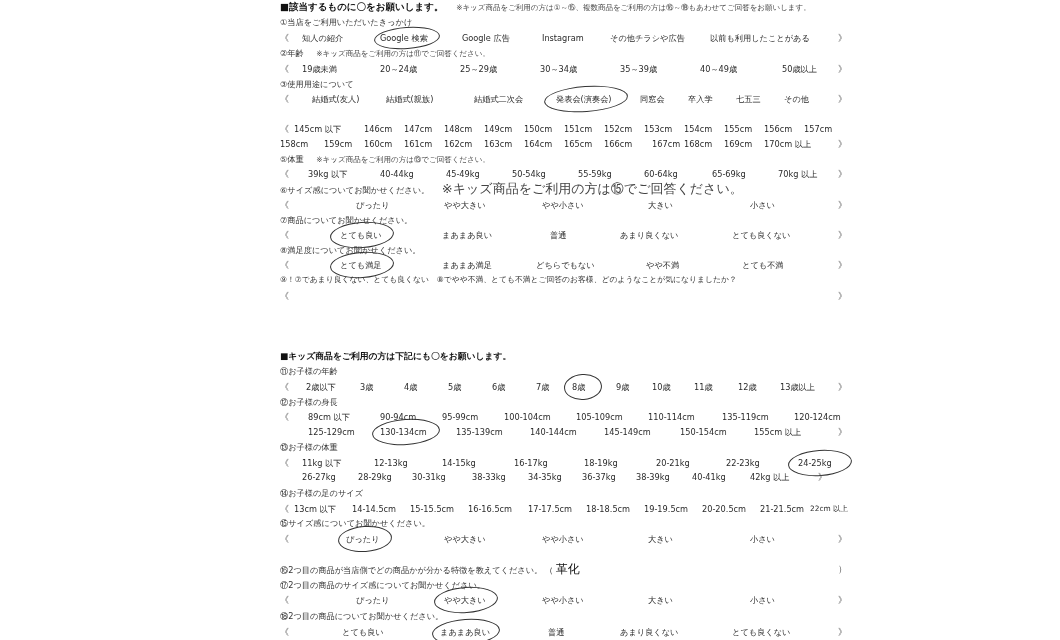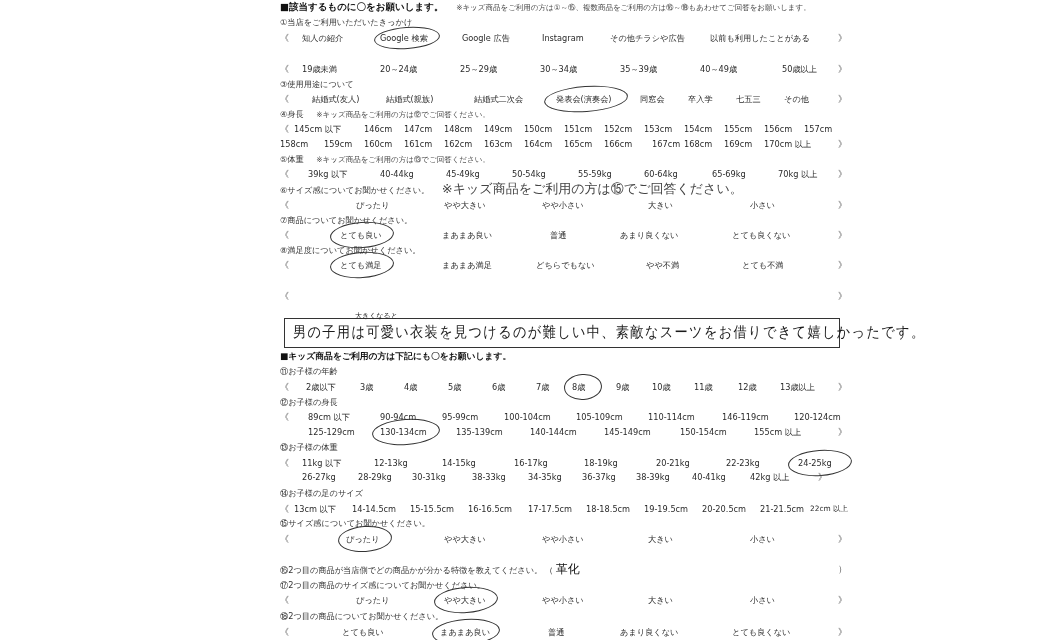--- a/index.html
+++ b/index.html
@@ -35,20 +35,24 @@
     <span class="o" style="left:22px">知人の紹介</span>
     <span class="o" style="left:100px">Google 検索</span>
     <span class="o" style="left:182px">Google 広告</span>
     <span class="o" style="left:262px">Instagram</span>
     <span class="o" style="left:330px">その他チラシや広告</span>
     <span class="o" style="left:430px">以前も利用したことがある</span>
     <span class="br" style="left:558px">》</span>
     <div class="circ" style="left:94px; top:-4px; width:64px; height:20px;"></div>
   </div>
 
+  <div class="line q" style="top:46px">
+    <span>②年齢</span>
+    <span class="note" style="font-size:7.5px">※キッズ商品をご利用の方は⑪でご回答ください。</span>
+  </div>
   <div class="opts" style="top:62px">
     <span class="br" style="left:0">《</span>
     <span class="o" style="left:22px">19歳未満</span>
     <span class="o" style="left:100px">20～24歳</span>
     <span class="o" style="left:180px">25～29歳</span>
     <span class="o" style="left:260px">30～34歳</span>
     <span class="o" style="left:340px">35～39歳</span>
     <span class="o" style="left:420px">40～49歳</span>
     <span class="o" style="left:502px">50歳以上</span>
     <span class="br" style="left:558px">》</span>
@@ -62,24 +66,20 @@
     <span class="o" style="left:194px">結婚式二次会</span>
     <span class="o" style="left:276px">発表会(演奏会)</span>
     <span class="o" style="left:360px">同窓会</span>
     <span class="o" style="left:408px">卒入学</span>
     <span class="o" style="left:456px">七五三</span>
     <span class="o" style="left:504px">その他</span>
     <span class="br" style="left:558px">》</span>
     <div class="circ" style="left:264px; top:-6px; width:82px; height:24px;"></div>
   </div>
 
-  <div class="line q" style="top:107px">
-    <span>④身長</span>
-    <span class="note" style="font-size:7.5px">※キッズ商品をご利用の方は⑫でご回答ください。</span>
-  </div>
   <div class="opts" style="top:122px">
     <span class="br" style="left:0">《</span>
     <span class="o" style="left:14px">145cm 以下</span>
     <span class="o" style="left:84px">146cm</span>
     <span class="o" style="left:124px">147cm</span>
     <span class="o" style="left:164px">148cm</span>
     <span class="o" style="left:204px">149cm</span>
     <span class="o" style="left:244px">150cm</span>
     <span class="o" style="left:284px">151cm</span>
     <span class="o" style="left:324px">152cm</span>
@@ -154,30 +154,27 @@
     <span class="br" style="left:0">《</span>
     <span class="o" style="left:60px">とても満足</span>
     <span class="o" style="left:162px">まあまあ満足</span>
     <span class="o" style="left:256px">どちらでもない</span>
     <span class="o" style="left:366px">やや不満</span>
     <span class="o" style="left:462px">とても不満</span>
     <span class="br" style="left:558px">》</span>
     <div class="circ" style="left:50px; top:-6px; width:62px; height:24px;"></div>
   </div>
 
+  <div class="line q" style="top:273px; font-size:7.8px">⑨！⑦であまり良くない、とても良くない　⑧でやや不満、とても不満とご回答のお客様、どのようなことが気になりましたか？</div>
   <div class="opts" style="top:289px">
     <span class="br" style="left:0">《</span>
     <span class="o" style="left:20px"></span>
     <span class="br" style="left:558px">》</span>
   </div>
 
-  <div class="memo">
-    <span class="memo-small">大きくなると</span>
-    <span class="memo-text">男の子用は可愛い衣装を見つけるのが難しい中、素敵なスーツをお借りできて嬉しかったです。</span>
-  </div>
 
   <div class="line head" style="top:349px; font-size:8.8px">■キッズ商品をご利用の方は下記にも〇をお願いします。</div>
 
   <div class="line q" style="top:364px">⑪お子様の年齢</div>
   <div class="opts" style="top:380px">
     <span class="br" style="left:0">《</span>
     <span class="o" style="left:26px">2歳以下</span>
     <span class="o" style="left:80px">3歳</span>
     <span class="o" style="left:124px">4歳</span>
     <span class="o" style="left:168px">5歳</span>
@@ -195,21 +192,21 @@
 
   <div class="line q" style="top:395px">⑫お子様の身長</div>
   <div class="opts" style="top:410px">
     <span class="br" style="left:0">《</span>
     <span class="o" style="left:28px">89cm 以下</span>
     <span class="o" style="left:100px">90-94cm</span>
     <span class="o" style="left:162px">95-99cm</span>
     <span class="o" style="left:224px">100-104cm</span>
     <span class="o" style="left:296px">105-109cm</span>
     <span class="o" style="left:368px">110-114cm</span>
-    <span class="o" style="left:442px">146-119cm</span>
+    <span class="o" style="left:442px">135-119cm</span>
     <span class="o" style="left:514px">120-124cm</span>
   </div>
   <div class="opts" style="top:425px">
     <span class="o" style="left:28px">125-129cm</span>
     <span class="o" style="left:100px">130-134cm</span>
     <span class="o" style="left:176px">135-139cm</span>
     <span class="o" style="left:250px">140-144cm</span>
     <span class="o" style="left:324px">145-149cm</span>
     <span class="o" style="left:400px">150-154cm</span>
     <span class="o" style="left:474px">155cm 以上</span>

